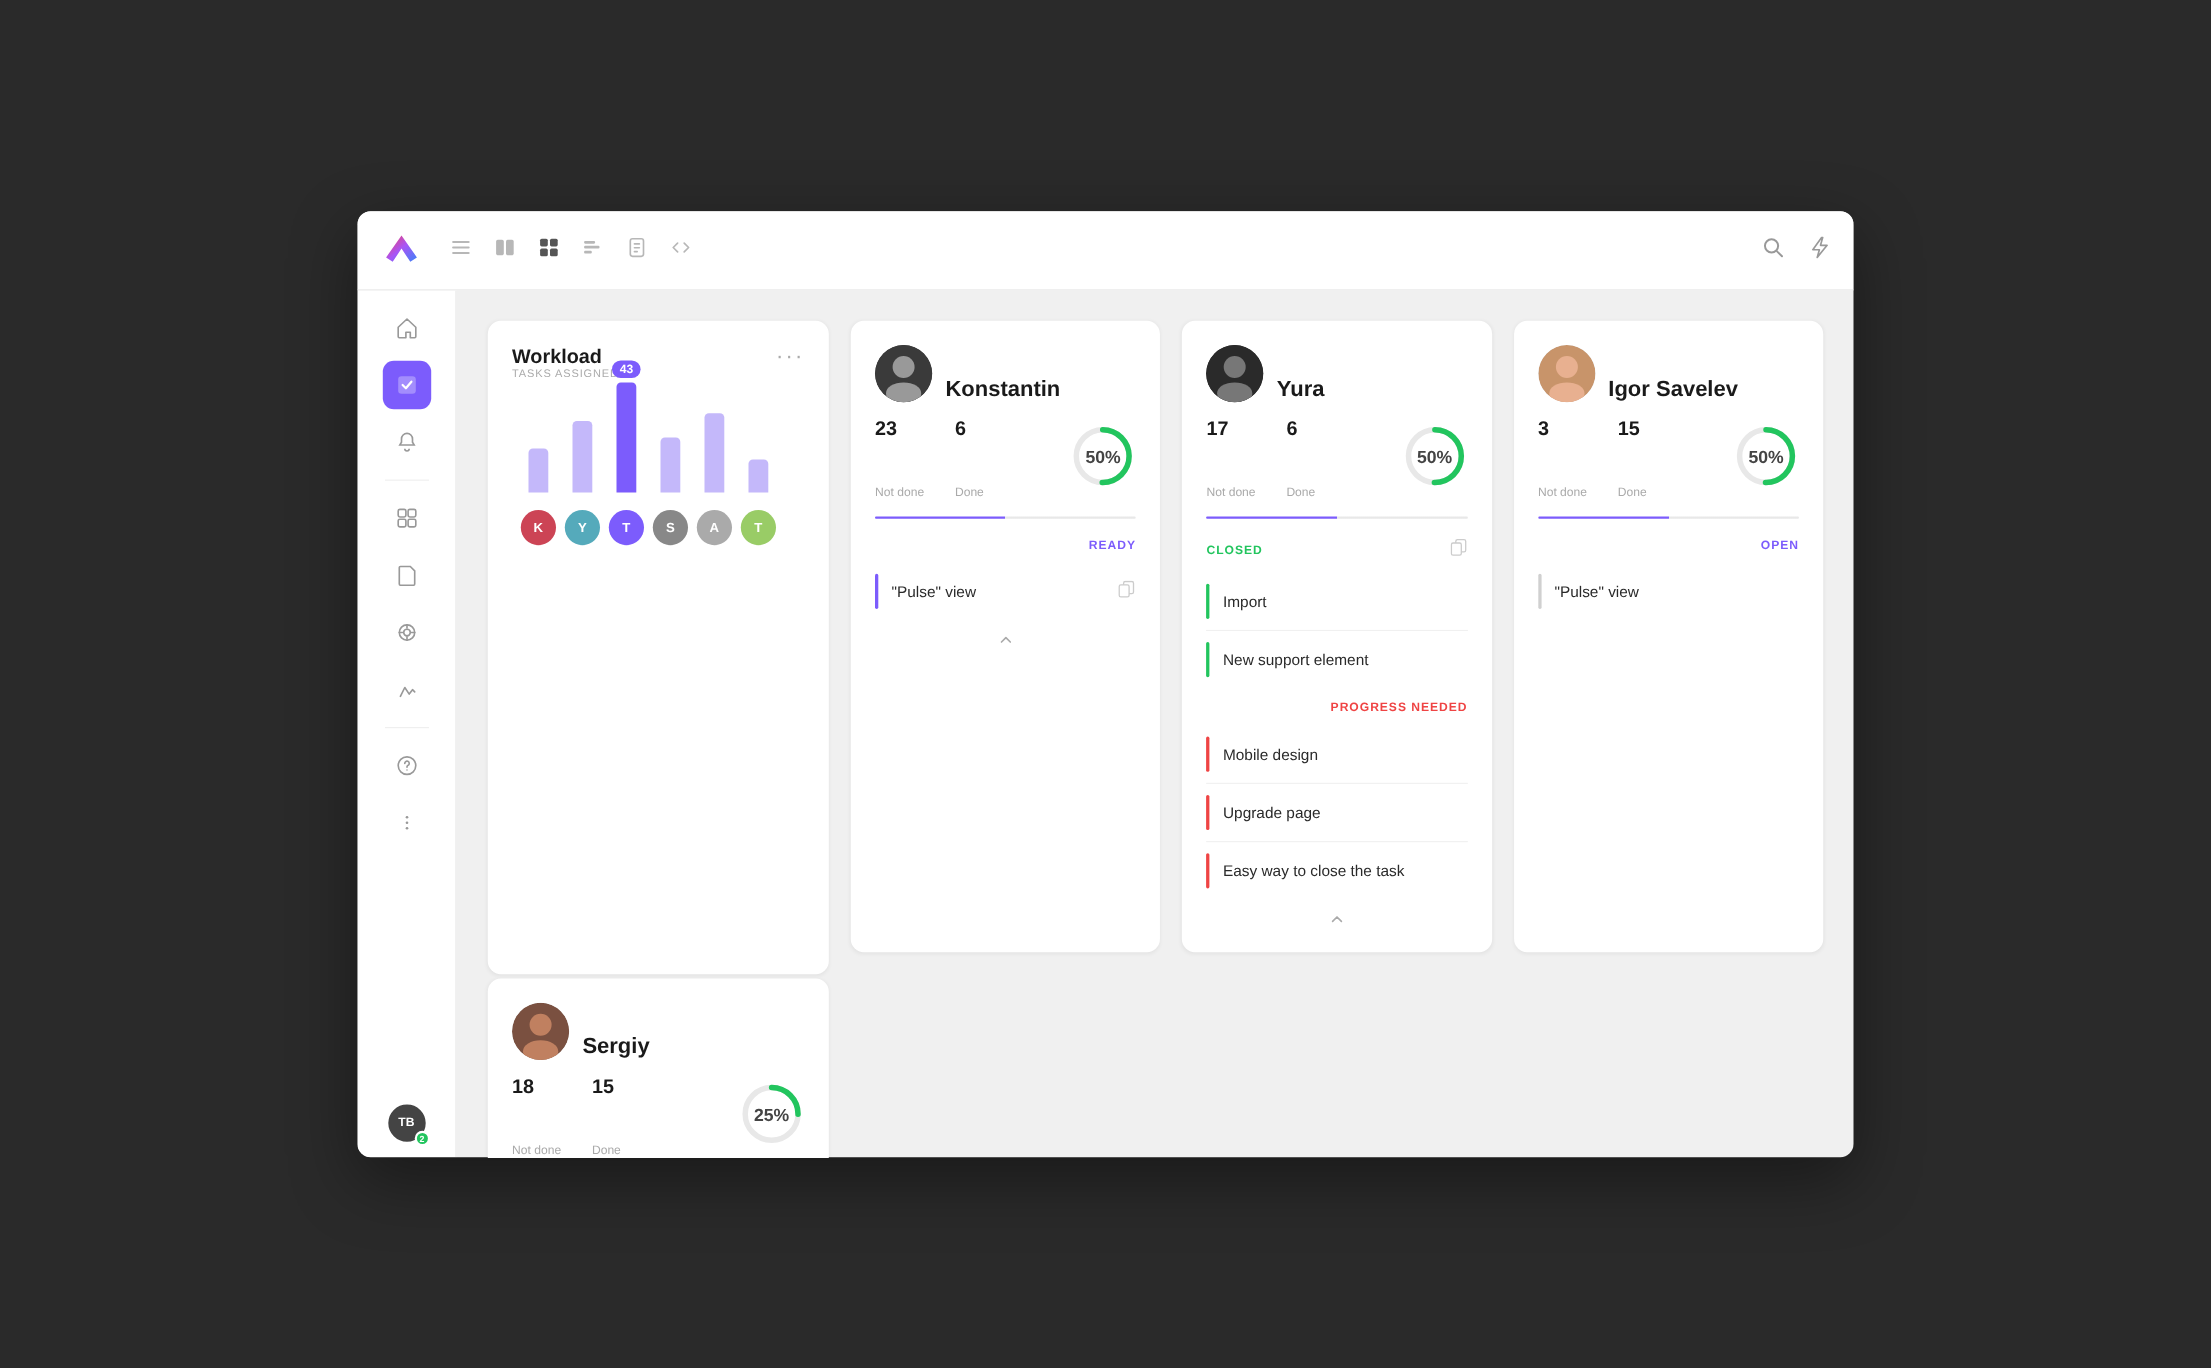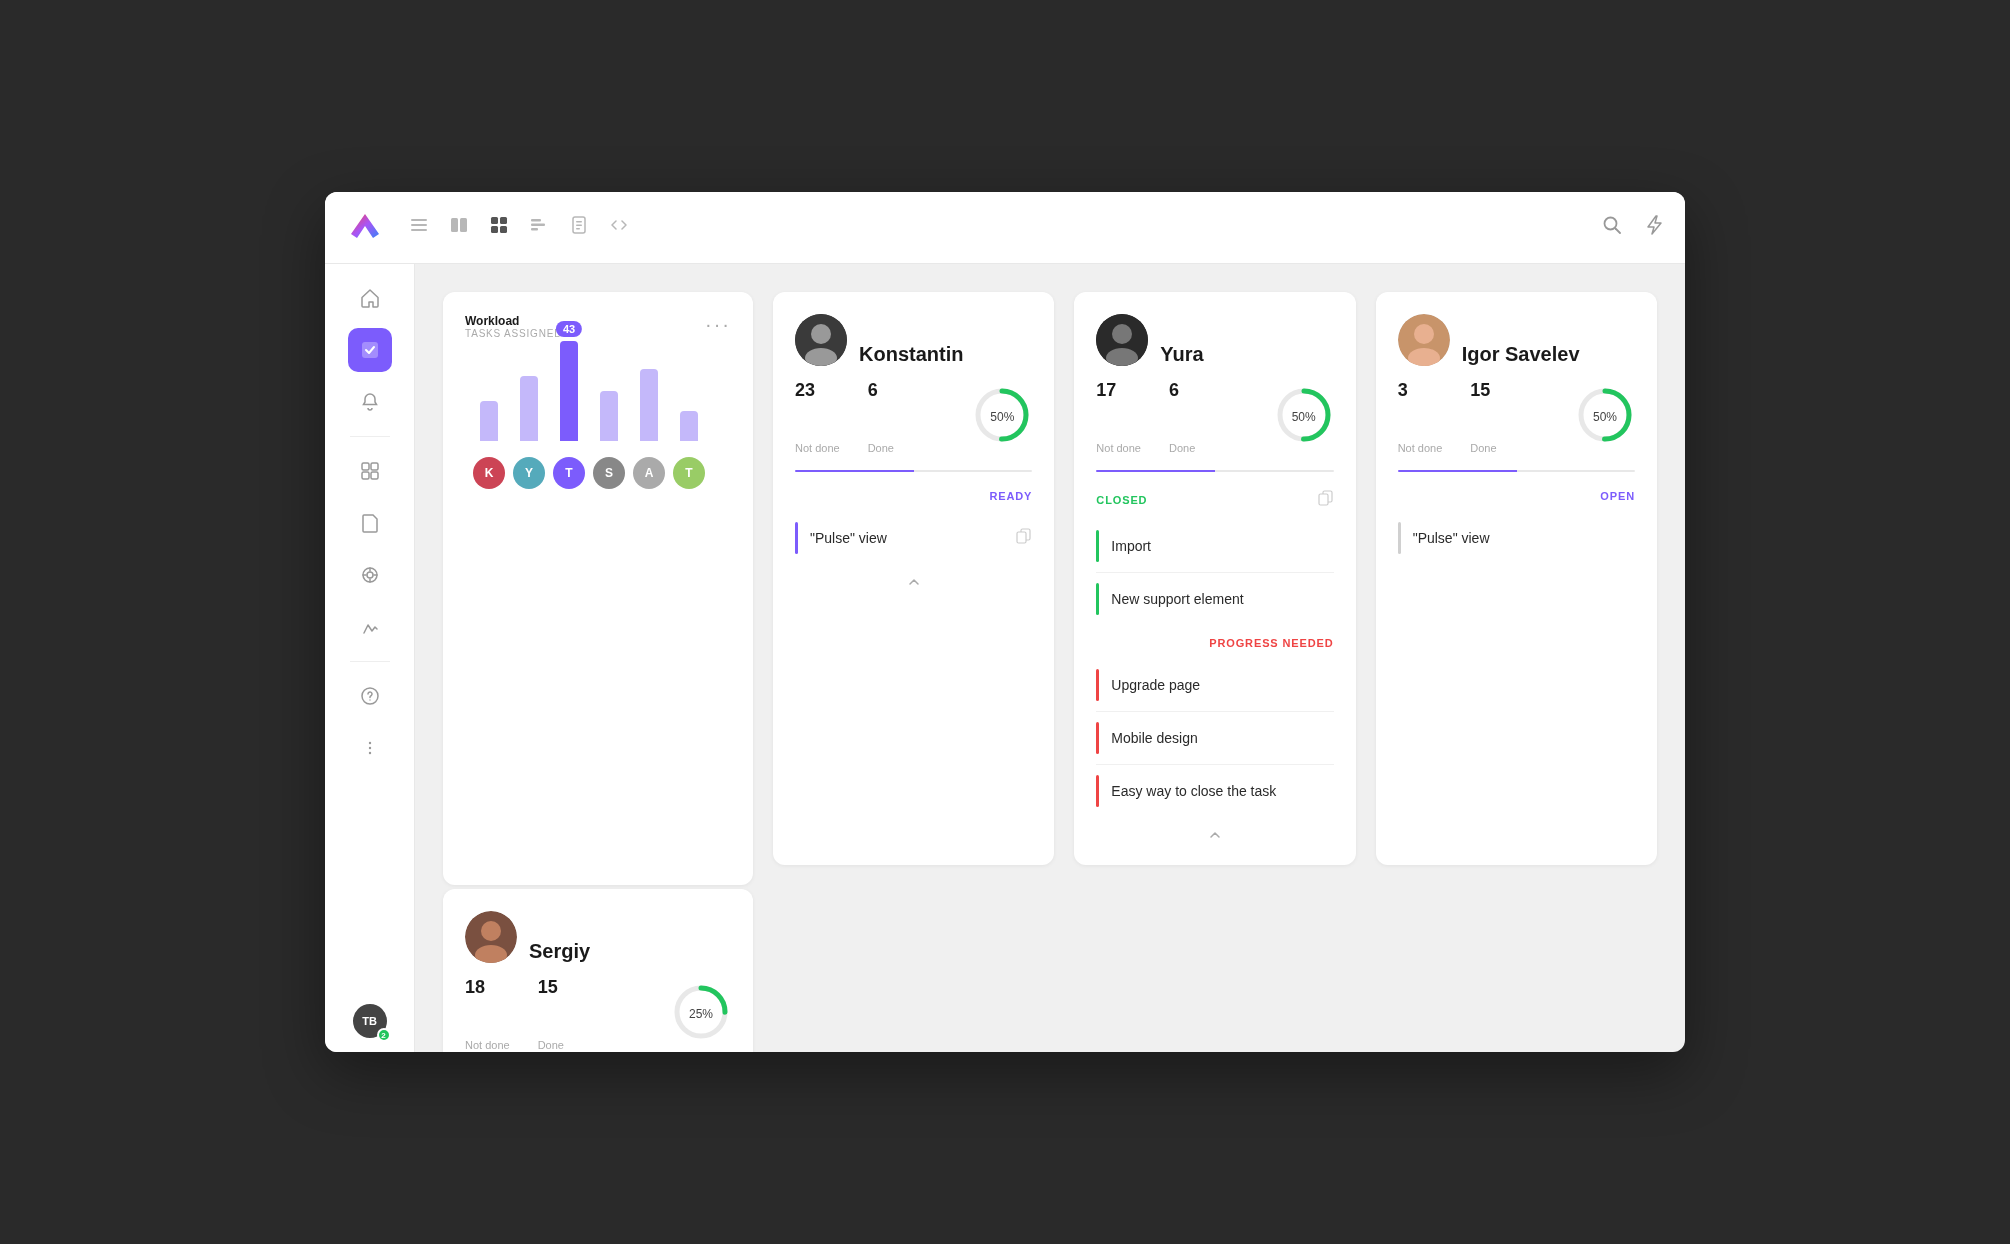--- a/index.html
+++ b/index.html
@@ -18,40 +18,40 @@
     .sidebar-item.active { background: #7c5cfc; color: #fff; }
     .sidebar-divider { width: 40px; height: 1px; background: #eee; margin: 4px 0; }
     .sidebar-bottom { margin-top: auto; display: flex; flex-direction: column; align-items: center; gap: 8px; }
     .avatar-badge { position: relative; cursor: pointer; }
     .avatar-circle { width: 38px; height: 38px; border-radius: 50%; background: #444; display: flex; align-items: center; justify-content: center; color: #fff; font-size: 11px; font-weight: 700; border: 2px solid #fff; }
     .badge-dot { position: absolute; bottom: -2px; right: -2px; width: 14px; height: 14px; border-radius: 50%; background: #22c55e; border: 2px solid #fff; display: flex; align-items: center; justify-content: center; font-size: 8px; color: #fff; font-weight: 700; }
     .content { flex: 1; padding: 28px; overflow-y: auto; display: grid; grid-template-columns: 310px 1fr 1fr 1fr; gap: 20px; align-content: start; }
     .card { background: #ffffff; border-radius: 12px; padding: 22px; box-shadow: 0 1px 4px rgba(0,0,0,0.06); }
     .workload-card { grid-row: span 2; }
     .card-header { display: flex; justify-content: space-between; align-items: flex-start; margin-bottom: 4px; }
-    .card-title { font-size: 12px; font-weight: 700; color: #1a1a1a; }
+    .card-title { font-size: 18px; font-weight: 700; color: #1a1a1a; }
     .card-subtitle { font-size: 10px; color: #aaa; letter-spacing: 0.08em; text-transform: uppercase; margin-bottom: 16px; }
     .more-btn { color: #aaa; font-size: 20px; cursor: pointer; letter-spacing: 2px; line-height: 1; }
     .chart-area { height: 130px; display: flex; align-items: flex-end; gap: 8px; padding: 0 8px; margin-bottom: 16px; position: relative; }
     .bar-wrap { display: flex; flex-direction: column; align-items: center; gap: 16px; justify-content: space-between; }
     .bar { width: 18px; border-radius: 4px 4px 0 0; background: #c4b8fa; }
     .bar-badge { position: relative; }
     .av { width: 32px; height: 32px; border-radius: 50%; overflow: hidden; display: flex; align-items: center; justify-content: center; font-size: 12px; font-weight: 700; color: #fff; }
     .person-card { display: flex; flex-direction: column; }
     .person-header { display: flex; align-items: flex-end; gap: 12px; margin-bottom: 14px; }
     .person-avatar { width: 52px; height: 52px; border-radius: 50%; overflow: hidden; background: #ddd; display: flex; align-items: center; justify-content: center; font-weight: 700; color: #fff; font-size: 16px; }
     .person-name { font-size: 20px; font-weight: 700; color: #1a1a1a; }
     .stats-row { display: flex; align-items: center; gap: 28px; margin-bottom: 4px; }
     .stat { display: flex; flex-direction: column; gap: 41px; }
     .stat-num { font-size: 18px; font-weight: 700; color: #1a1a1a; }
     .stat-label { font-size: 11px; color: #aaa; }
     .donut-wrap { margin-left: auto; }
     .donut { position: relative; }
     .donut svg { width: 60px; height: 60px; }
-    .donut-label { position: absolute; top: 50%; left: 50%; transform: translate(-50%, -50%); font-size: 12px; font-weight: 400; color: #444; }
+    .donut-label { position: absolute; top: 50%; left: 50%; transform: translate(-50%, -50%); font-size: 16px; font-weight: 700; color: #444; }
     .divider-line { height: 2px; background: #e8e8e8; margin: 12px 0; border-radius: 1px; }
     .section-label { font-size: 11px; font-weight: 700; letter-spacing: 0.08em; margin-bottom: 10px; }
     .section-label.ready { color: #7c5cfc; }
     .section-label.in-progress { color: #7c5cfc; }
     .section-label.closed { color: #22c55e; }
     .section-label.revision { color: #ef4444; }
     .section-label.open { color: #7c5cfc; }
     .task-list { display: flex; flex-direction: column; gap: 0; }
     .task-item { display: flex; align-items: center; padding: 10px 0; border-bottom: 1px solid #f0f0f0; font-size: 14px; color: #2a2a2a; }
     .task-item:last-child { border-bottom: none; }
@@ -356,25 +356,25 @@
               <div class="task-bar green"></div>
               <span>New support element</span>
             </div>
           </div>
         </div>
         <div class="card-section" style="margin-top:12px;">
           <div class="section-label revision">PROGRESS NEEDED</div>
           <div class="task-list">
             <div class="task-item">
               <div class="task-bar red"></div>
+              <span>Mobile design</span>
+            </div>
+            <div class="task-item">
+              <div class="task-bar red"></div>
               <span>Upgrade page</span>
-            </div>
-            <div class="task-item">
-              <div class="task-bar red"></div>
-              <span>Mobile design</span>
             </div>
             <div class="task-item">
               <div class="task-bar red"></div>
               <span>Easy way to close the task</span>
             </div>
           </div>
         </div>
         <div class="collapse-btn">
           <svg width="16" height="16" viewBox="0 0 16 16" fill="none">
               <path d="M4 10l4-4 4 4" stroke="#aaa" stroke-width="1.5" stroke-linecap="round" stroke-linejoin="round"></path>

